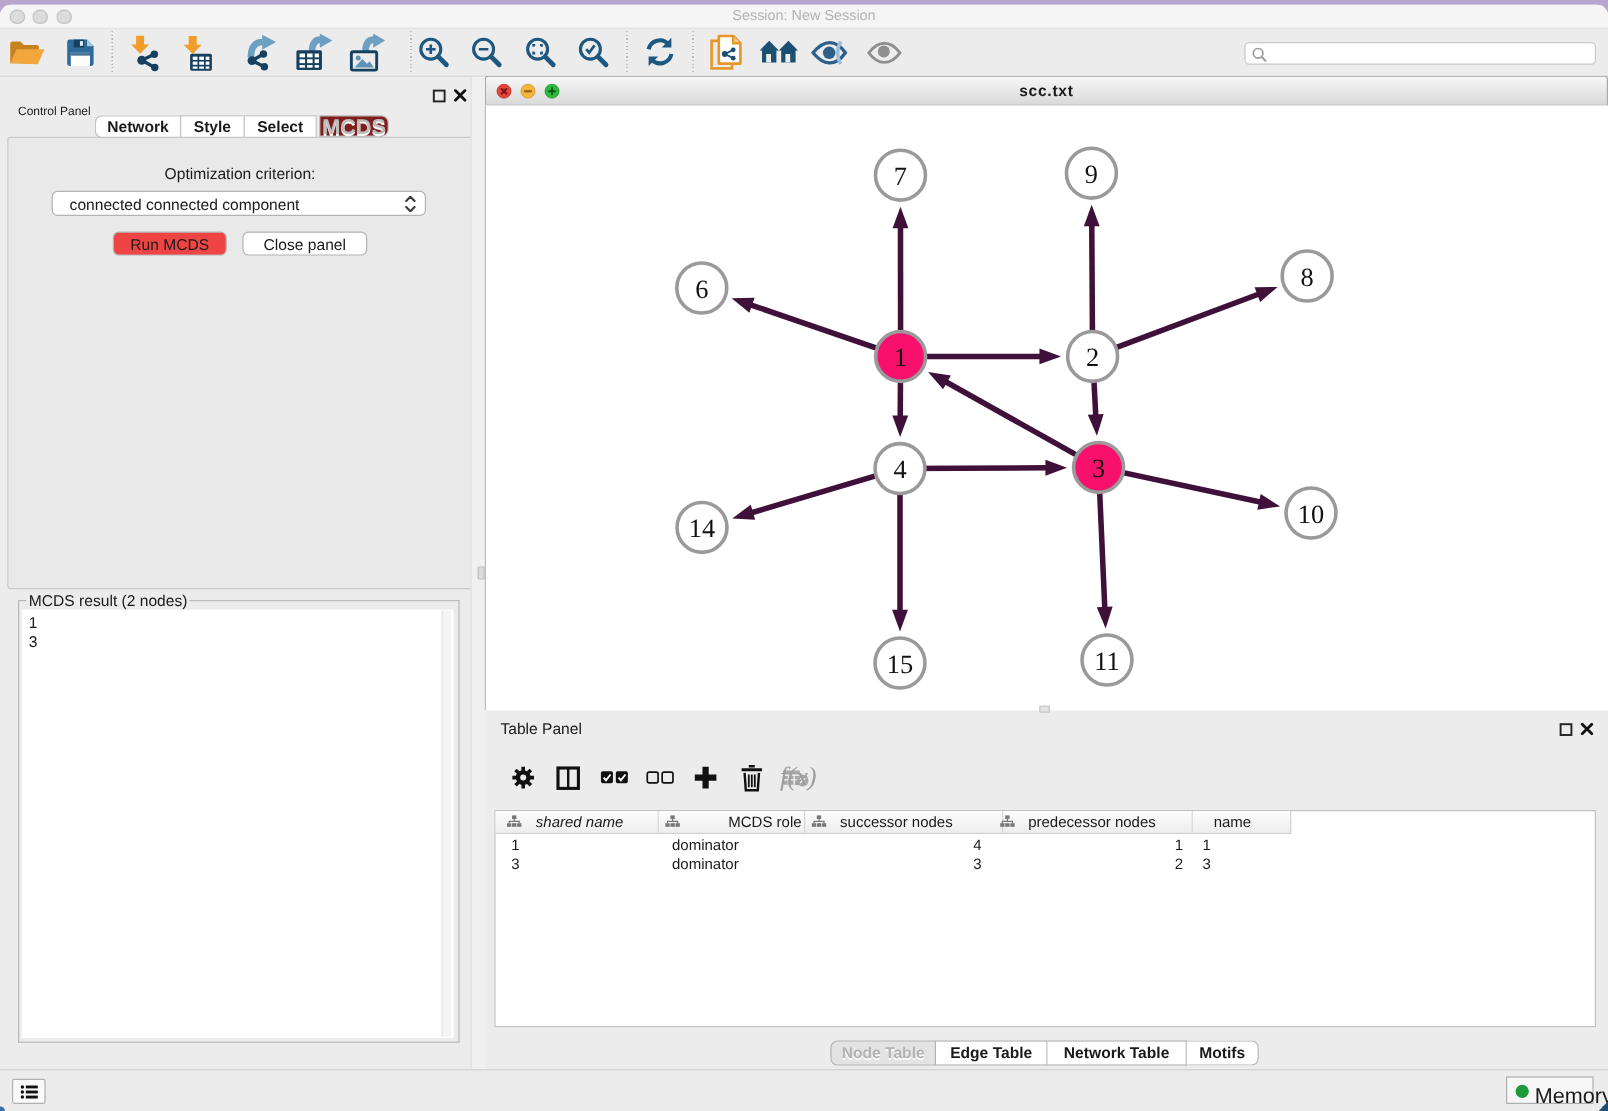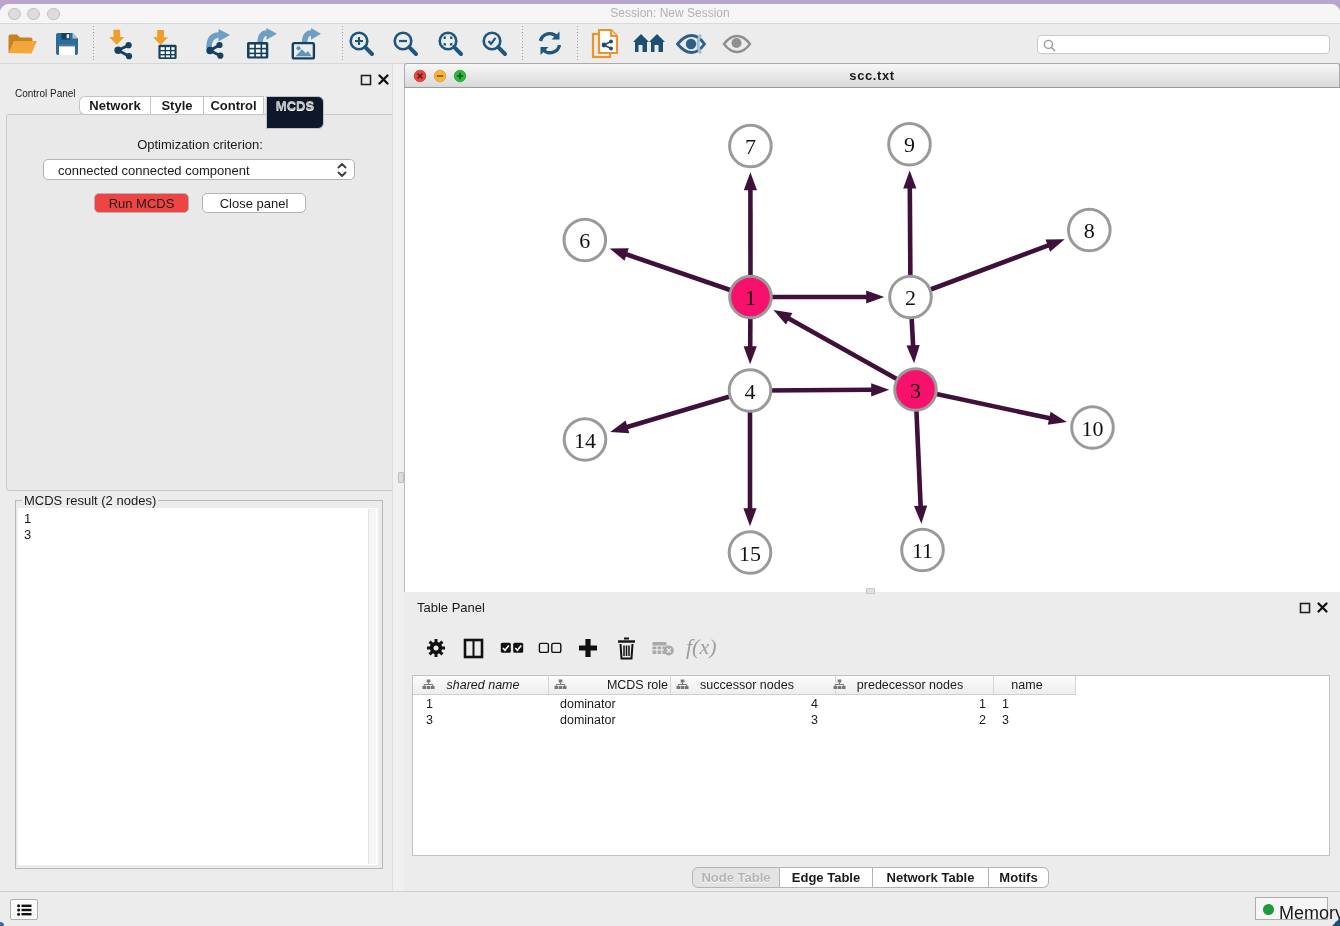--- a/index.html
+++ b/index.html
@@ -182,22 +182,22 @@
     </svg>
   <svg class="abs" style="left:377px;top:73px" width="13" height="13" viewBox="0 0 13 13">
       <path d="M2.5 2.5 L10.5 10.5 M10.5 2.5 L2.5 10.5" stroke="#111" stroke-width="2.3" stroke-linecap="round"></path>
     </svg>
 
   <div class="abs" style="left:6px;top:114px;width:390px;height:377px;background:#e9e9e9;border:1px solid #c9c9c9;border-radius:3px;"></div>
 
   <div class="abs" style="left:79px;top:96px;width:243px;height:19px;">
     <div class="abs" style="left:0;top:0;width:71px;height:19px;background:#fff;border:1px solid #c4c4c4;border-right:none;border-radius:6px 0 0 6px;text-align:center;line-height:18px;font-size:13px;font-weight:bold;">Network</div>
     <div class="abs" style="left:71px;top:0;width:53px;height:19px;background:#fff;border:1px solid #c4c4c4;border-right:none;text-align:center;line-height:18px;font-size:13px;font-weight:bold;">Style</div>
-    <div class="abs" style="left:124px;top:0;width:61px;height:19px;background:#fff;border:1px solid #c4c4c4;text-align:center;line-height:18px;font-size:13px;font-weight:bold;">Control</div>
-    <div class="abs" style="left:187px;top:0;width:58px;height:33px;background:#0f172a;border:1px solid #c2c2c2;border-radius:0 6px 6px 0;text-align:center;line-height:18px;font-size:13px;font-weight:bold;color:#bcbcbc;text-shadow:0 1px 0 #fff;">MCDS</div>
+    <div class="abs" style="left:124px;top:0;width:61px;height:19px;background:#fff;border:1px solid #c4c4c4;text-align:center;line-height:18px;font-size:13px;font-weight:bold;">Select</div>
+    <div class="abs" style="left:187px;top:0;width:58px;height:18px;background:#7f1d1d;border:1px solid #c2c2c2;border-radius:0 6px 6px 0;text-align:center;line-height:18px;font-size:18px;font-weight:bold;color:#bcbcbc;text-shadow:0 1px 0 #fff;">MCDS</div>
   </div>
   <div class="abs" style="left:34px;top:137px;width:332px;text-align:center;font-size:13px;">Optimization criterion:</div>
 
   <div class="abs" style="left:43px;top:159px;width:312px;height:21px;background:#fff;border:1px solid #b3b3b3;border-radius:5px;">
     <div class="abs" style="left:14px;top:2px;font-size:13px;line-height:17px;">connected connected component</div>
     <svg class="abs" style="right:7px;top:3px" width="10" height="14" viewBox="0 0 10 14">
       <path d="M1.5 4.5 L5 1 L8.5 4.5" fill="none" stroke="#3c3c3c" stroke-width="1.8" stroke-linecap="round" stroke-linejoin="round"></path>
       <path d="M1.5 9.5 L5 13 L8.5 9.5" fill="none" stroke="#3c3c3c" stroke-width="1.8" stroke-linecap="round" stroke-linejoin="round"></path>
     </svg>
   </div>
@@ -337,21 +337,21 @@
     <g fill="#a9a9a9">
       <rect x="0.5" y="1" width="14" height="12" rx="1"></rect>
       <g stroke="#ececec" stroke-width="1.2">
           <path d="M0.5 5 H14.5 M0.5 8.8 H14.5 M5 5 V13 M9.8 5 V13"></path>
         </g>
       <circle cx="16.8" cy="9.5" r="5"></circle>
     </g>
     <path d="M14.8 7.5 L18.8 11.5 M18.8 7.5 L14.8 11.5" stroke="#ececec" stroke-width="1.3"></path>
   </svg>
 
-  <div class="abs" style="left:686px;top:634px;font-family:'Liberation Serif',serif;font-style:italic;font-size:22px;color:#9d9d9d;">f(x)</div>
+  <div class="abs" style="left:650px;top:634px;font-family:'Liberation Serif',serif;font-style:italic;font-size:22px;color:#9d9d9d;">f(x)</div>
 
   <div class="abs" style="left:412px;top:675px;width:918px;height:181px;background:#fff;border:1px solid #c2c2c2;">
     <div class="abs" style="left:0;top:0;width:663px;height:19px;background:linear-gradient(#fdfdfd,#ededed);border-bottom:1px solid #d0d0d0;border-right:1px solid #d6d6d6;"></div>
   </div>
 
   <div class="abs" style="left:548px;top:676px;width:1px;height:18px;background:#d6d6d6;"></div>
 <div class="abs" style="left:670px;top:676px;width:1px;height:18px;background:#d6d6d6;"></div>
 <div class="abs" style="left:835px;top:676px;width:1px;height:18px;background:#d6d6d6;"></div>
 <div class="abs" style="left:993px;top:676px;width:1px;height:18px;background:#d6d6d6;"></div>
 <div class="abs" style="left:1075px;top:676px;width:1px;height:18px;background:#d6d6d6;"></div>

